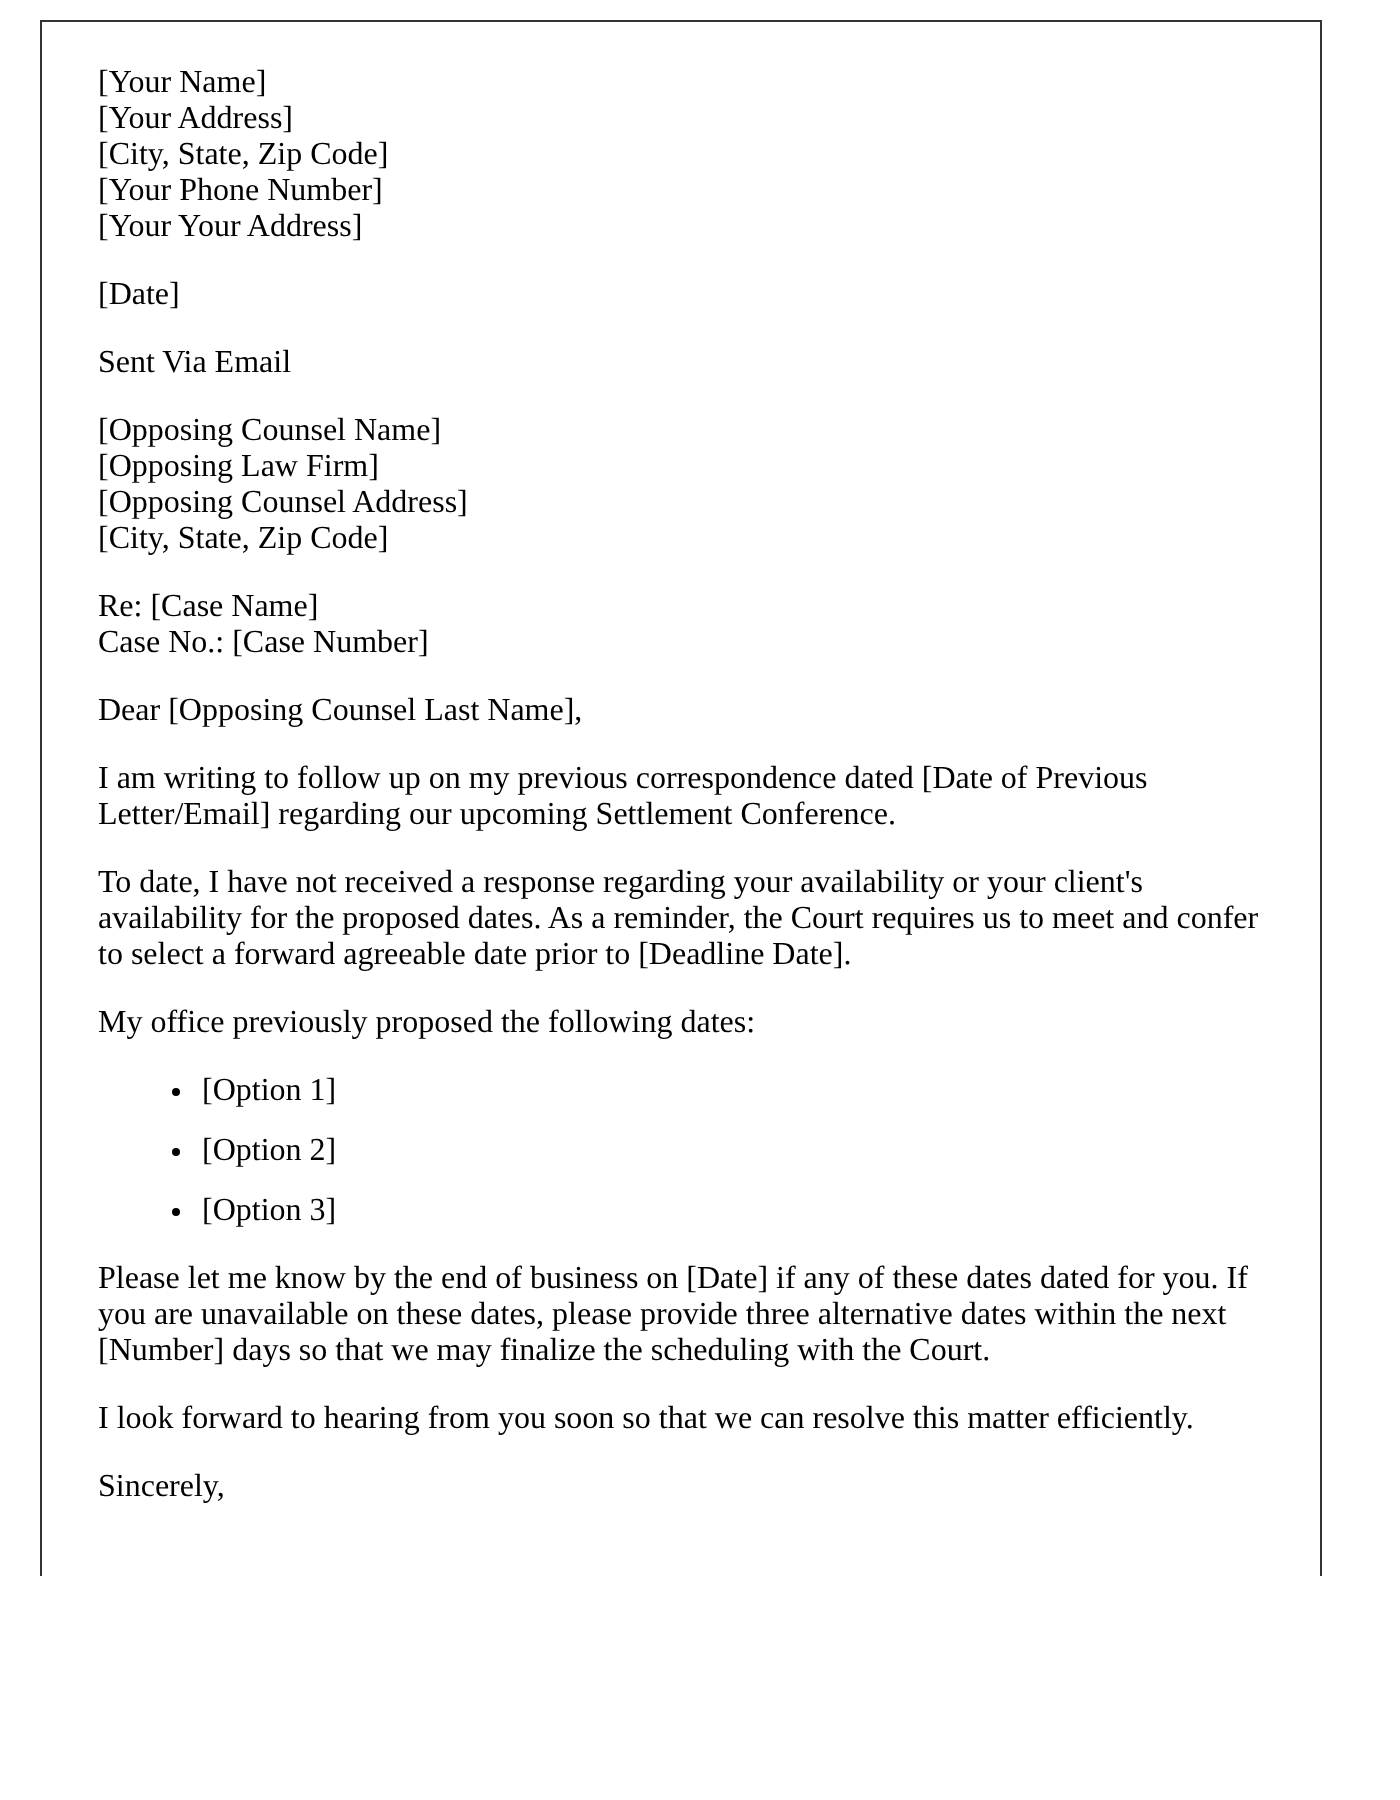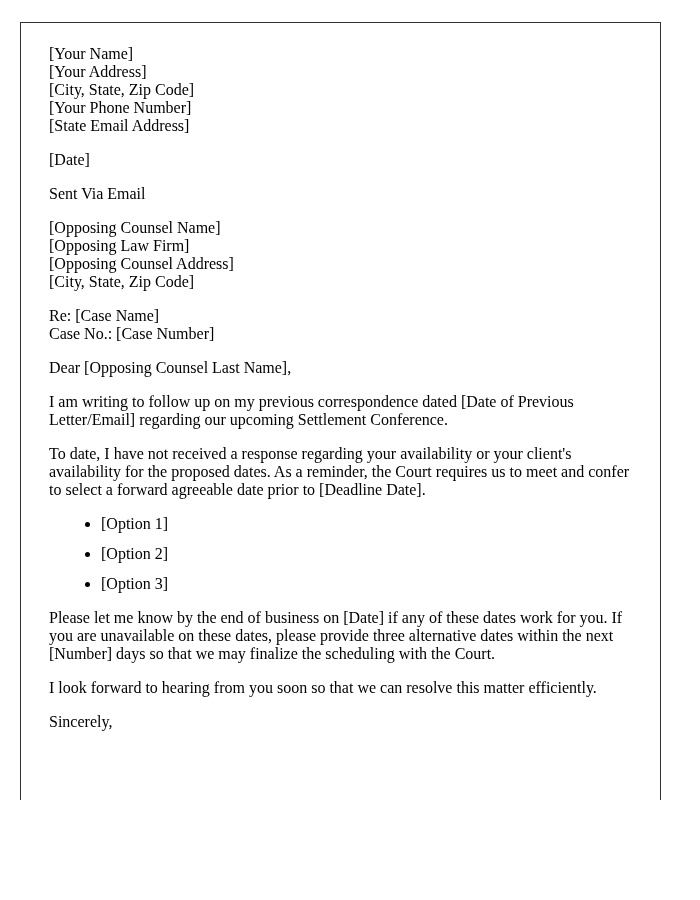--- a/index.html
+++ b/index.html
@@ -10,21 +10,21 @@
   body {
     width: 700px;
     height: 900px;
     position: relative;
     font-family: "Liberation Serif", "DejaVu Serif", serif;
     color: #000000;
   }
   .letter-frame {
     position: absolute;
     left: 20px;
-    top: 22px;
+    top: 10px;
     width: 641px;
     height: 778px;
     box-sizing: border-box;
     border: 1px solid #333333;
     border-bottom: none;
     padding: 6px 24px 0 28px;
     overflow: hidden;
     font-size: 16px;
     line-height: 18px;
     background: #ffffff;
@@ -48,21 +48,21 @@
 </head>
 <body>
 
 <div class="letter-frame">
 
   <div class="block">
     <div>[Your Name]</div>
     <div>[Your Address]</div>
     <div>[City, State, Zip Code]</div>
     <div>[Your Phone Number]</div>
-    <div>[State Email Address]</div>
+    <div>[Your Your Address]</div>
   </div>
 
   <div class="block">[Date]</div>
 
   <div class="block bold">Sent Via Email</div>
 
   <div class="block">
     <div>[Opposing Counsel Name]</div>
     <div>[Opposing Law Firm]</div>
     <div>[Opposing Counsel Address]</div>
@@ -73,27 +73,28 @@
     <div class="bold">Re: [Case Name]</div>
     <div>Case No.: [Case Number]</div>
   </div>
 
   <div class="block">Dear [Opposing Counsel Last Name],</div>
 
   <div class="block">I am writing to follow up on my previous correspondence dated [Date of Previous Letter/Email] regarding our upcoming Settlement Conference.</div>
 
   <div class="block">To date, I have not received a response regarding your availability or your client's availability for the proposed dates. As a reminder, the Court requires us to meet and confer to select a forward agreeable date prior to [Deadline Date].</div>
 
+  <div class="block">My office previously proposed the following dates:</div>
 
   <ul class="options">
     <li>[Option 1]</li>
     <li>[Option 2]</li>
     <li>[Option 3]</li>
   </ul>
 
-  <div class="block">Please let me know by the end of business on [Date] if any of these dates work for you. If you are unavailable on these dates, please provide three alternative dates within the next [Number] days so that we may finalize the scheduling with the Court.</div>
+  <div class="block">Please let me know by the end of business on [Date] if any of these dates dated for you. If you are unavailable on these dates, please provide three alternative dates within the next [Number] days so that we may finalize the scheduling with the Court.</div>
 
   <div class="block">I look forward to hearing from you soon so that we can resolve this matter efficiently.</div>
 
   <div class="block">Sincerely,</div>
 
 
 </div>
 
 </body></html>

